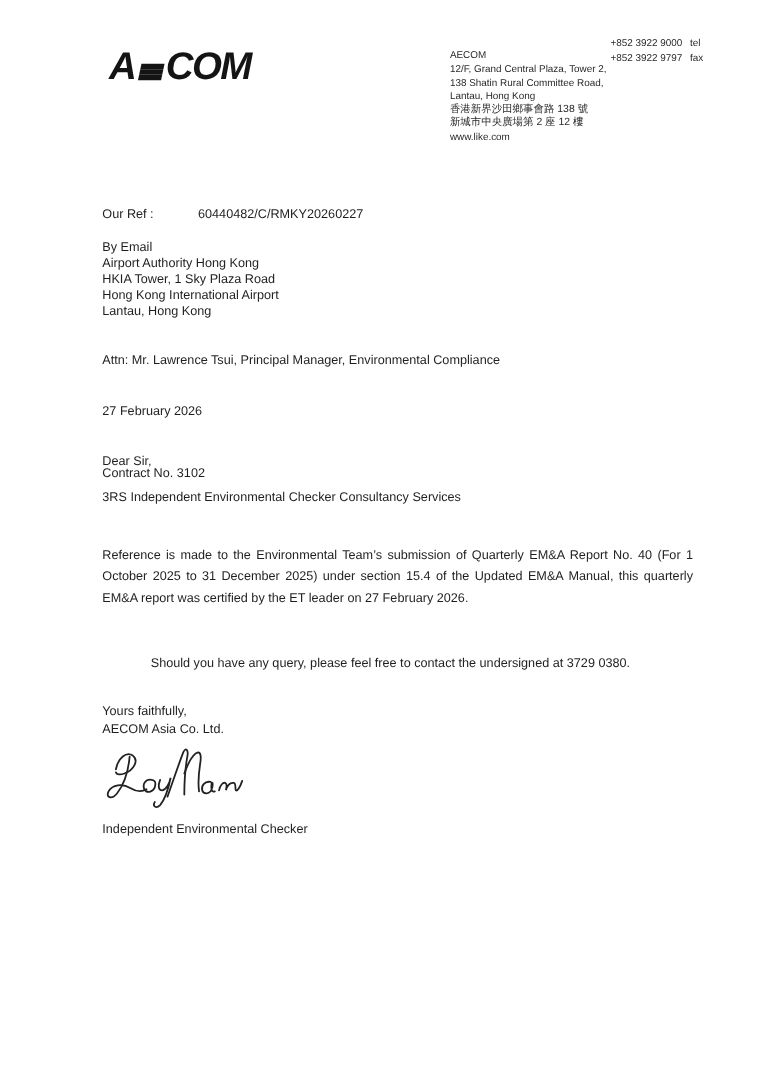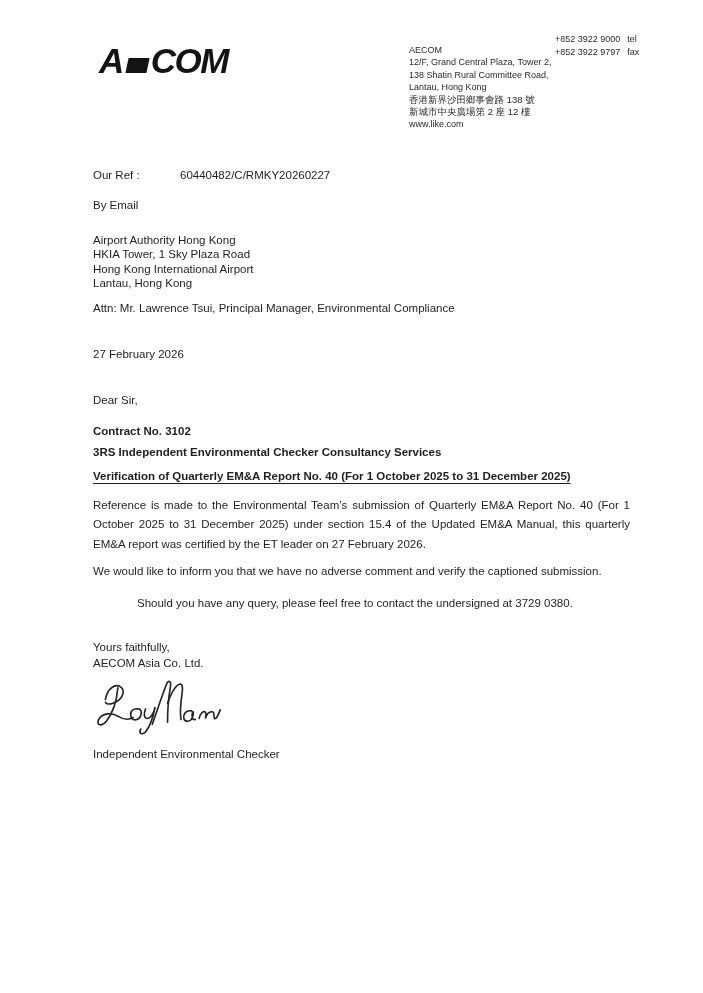--- a/index.html
+++ b/index.html
@@ -31,29 +31,29 @@
 
   
   .lh-address{left:409px;top:44px;font-size:9px;line-height:12.4px;color:#2a2a2a;}
   .lh-line{white-space:nowrap;}
   .lh-cjk{font-size:9.5px;}
   .lh-contact{left:555px;top:33px;font-size:9px;line-height:12.6px;color:#2a2a2a;}
   .lh-contact .row{white-space:nowrap;}
   .lh-contact .unit{display:inline-block;margin-left:7px;}
 
   
-  .txt{font-size:11.5px;line-height:15px;white-space:nowrap;}
+  .txt{font-size:11.5px;line-height:15px;white-space:nowrap;margin-top:20px;}
   .ref-row{left:93px;top:168px;}
   .ref-label{display:inline-block;width:87px;}
   .by-email{left:93px;top:198px;}
   .recipient{left:93px;top:233px;line-height:14.3px;white-space:nowrap;font-size:11.5px;}
   .attn{left:93px;top:301px;}
   .date{left:93px;top:347px;}
   .salutation{left:93px;top:393px;}
-  .subject-head{left:93px;top:421px;font-weight:bold;line-height:20.5px;font-size:11.5px;white-space:nowrap;}
+  .subject-head{left:93px;top:421px;font-weight:normal;line-height:20.5px;font-size:11.5px;white-space:nowrap;}
   .subject-title{
     left:93px;top:470px;font-weight:bold;font-size:11.5px;white-space:nowrap;
     text-decoration:underline;text-underline-offset:3px;
   }
   .para{left:93px;width:537px;font-size:11.5px;line-height:19.4px;}
   .p1{top:496px;text-align:justify;}
   .p2{top:562px;white-space:nowrap;}
   .p3{top:594px;white-space:nowrap;margin-left:44px;}
   .closing{left:93px;top:639px;line-height:16.4px;font-size:11.5px;white-space:nowrap;}
   .signature{left:92px;top:676px;}
@@ -110,24 +110,22 @@
 
   <div class="abs txt date">27 February 2026</div>
 
   <div class="abs txt salutation">Dear Sir,</div>
 
   <div class="abs subject-head">
     <div>Contract No. 3102</div>
     <div>3RS Independent Environmental Checker Consultancy Services</div>
   </div>
 
-  <div class="abs subject-title">Verification of Quarterly EM&amp;A Report No. 40 (For 1 October 2025 to 31 December 2025)</div>
 
   <div class="abs para p1">Reference is made to the Environmental Team’s submission of Quarterly EM&amp;A Report No. 40 (For 1 October 2025 to 31 December 2025) under section 15.4 of the Updated EM&amp;A Manual, this quarterly EM&amp;A report was certified by the ET leader on 27 February 2026.</div>
-  <div class="abs para p2">We would like to inform you that we have no adverse comment and verify the captioned submission.</div>
   <div class="abs para p3">Should you have any query, please feel free to contact the undersigned at 3729 0380.</div>
 
   <div class="abs closing">
     <div>Yours faithfully,</div>
     <div>AECOM Asia Co. Ltd.</div>
   </div>
 
   <div class="abs signature">
     <svg width="132" height="62" viewBox="0 0 138 64">
       <g fill="none" stroke="#222222" stroke-width="1.7" stroke-linecap="round">

